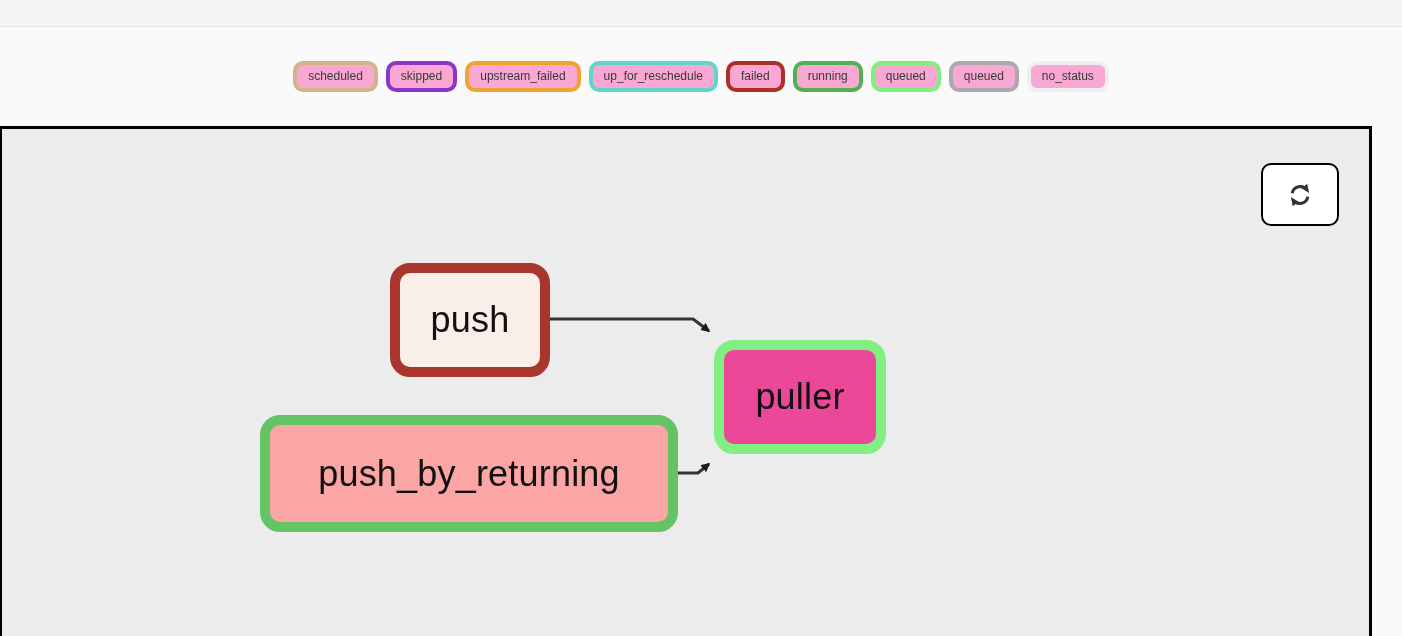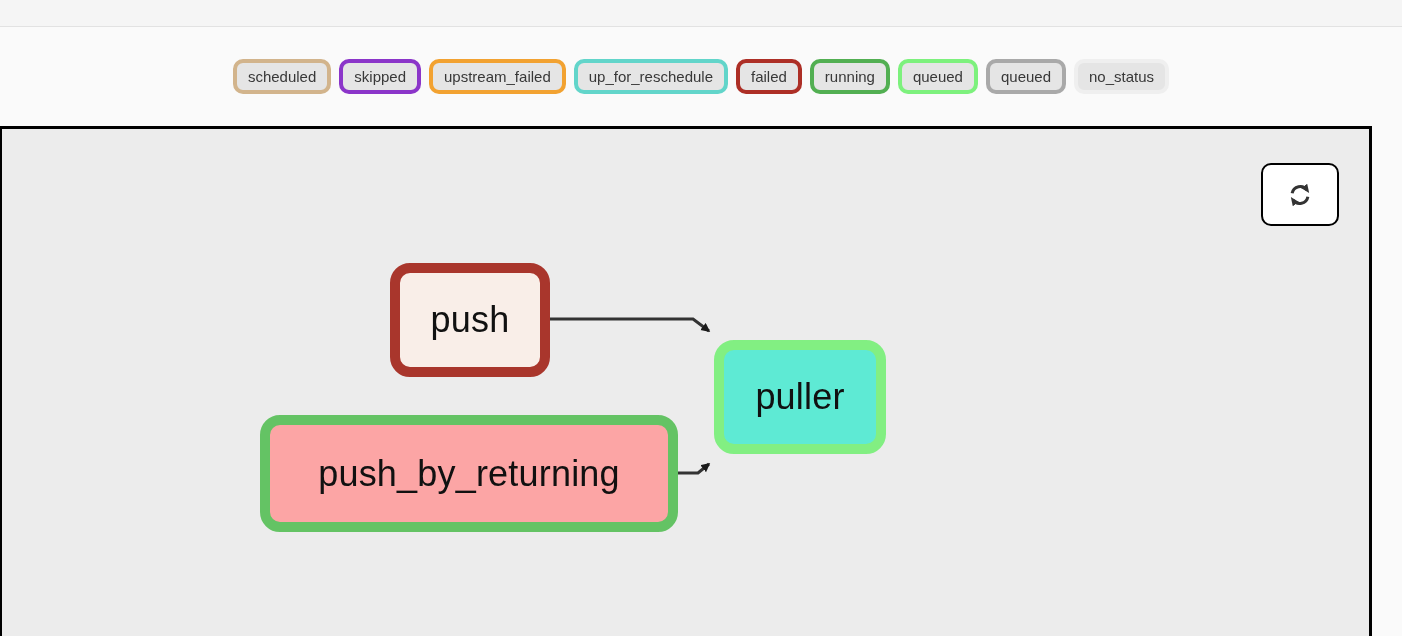--- a/index.html
+++ b/index.html
@@ -4,22 +4,22 @@
 <style>
   * { margin:0; padding:0; box-sizing:border-box; }
   html,body { width:1402px; height:636px; overflow:hidden;
     font-family:"Liberation Sans","DejaVu Sans",sans-serif; background:#fafafa; }
 
   .top-strip { height:27px; background:#f5f5f5; border-bottom:1px solid #e2e2e2; }
 
   .legend-bar { height:99px; background:#fafafa; display:flex;
     align-items:center; justify-content:center; gap:8px; }
 
-  .pill { background:#e5e5e5; border:4px solid #d946ef; border-radius:10px;
-    padding:3px 11px; font-size:15px; color:#383838; white-space:nowrap;
+  .pill { background:#f9a8d4; border:4px solid #d946ef; border-radius:10px;
+    padding:3px 11px; font-size:12px; color:#383838; white-space:nowrap;
     line-height:1.45; }
 
   .graph-panel { position:relative; width:1372px; height:592px;
     background:#ececec; border:solid #000; border-width:3px 3px 0 2px; }
 
   .edges-svg { position:absolute; left:0; top:0; pointer-events:none; }
 
   .node { position:absolute; background:#f9eee8; border:10px solid #999;
     border-radius:20px; display:flex; align-items:center; justify-content:center; }
   .node .node-label { font-size:36px; color:#111; letter-spacing:0.2px; }
@@ -58,21 +58,21 @@
     <g id="edge-group">
         <path d="M548,190 L691,190 L707,202" fill="none" stroke="#333333" stroke-width="3" marker-end="url(#arrowhead)"></path>
         <path d="M676,344 L696,344 L707,335" fill="none" stroke="#333333" stroke-width="3" marker-end="url(#arrowhead)"></path>
       </g>
   </svg>
 
   <div id="nodes-layer">
       <div class="node" style="left: 388px; top: 134px; width: 160px; height: 114px; border-color: rgb(169, 54, 44); background: rgb(249, 238, 232);">
         <span class="node-label">push</span>
       </div>
-      <div class="node" style="left: 712px; top: 211px; width: 172px; height: 114px; border-color: rgb(130, 239, 130); background: #5eead4;">
+      <div class="node" style="left: 712px; top: 211px; width: 172px; height: 114px; border-color: rgb(130, 239, 130); background: #ec4899;">
         <span class="node-label">puller</span>
       </div>
       <div class="node" style="left: 258px; top: 286px; width: 418px; height: 117px; border-color: rgb(100, 195, 100); background: #fca5a5;">
         <span class="node-label">push_by_returning</span>
       </div>
     </div>
 
   <div class="refresh-btn">
     <svg width="30" height="30" viewBox="0 0 24 24" fill="none" stroke="#333" stroke-width="2.4" stroke-linecap="butt">
       <path d="M5.7,10.6 A6.6,6.6 0 0 1 17.6,8.0" marker-end="url(#iconArrow)"></path>

